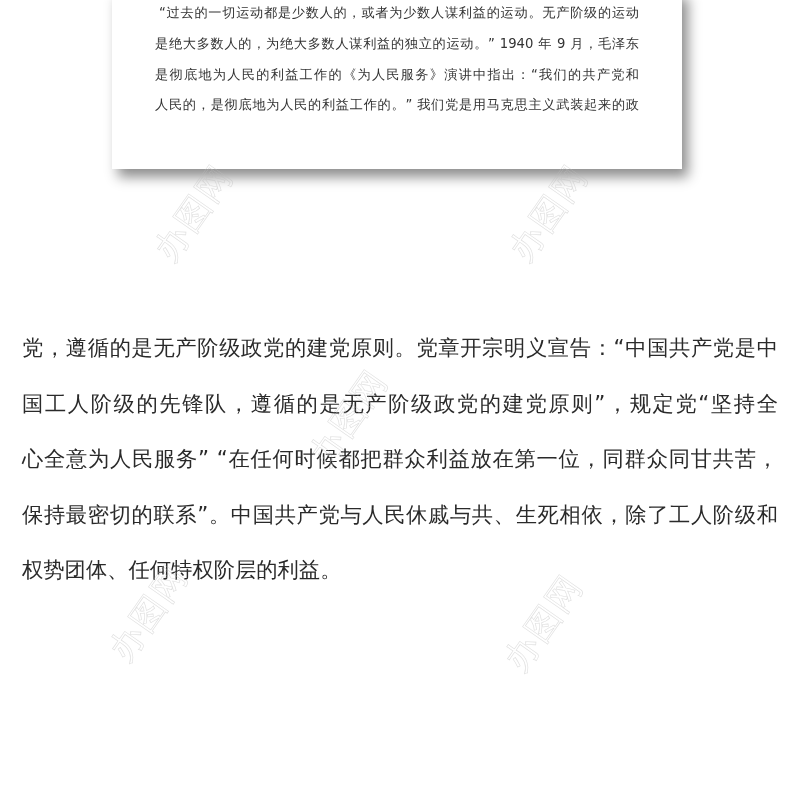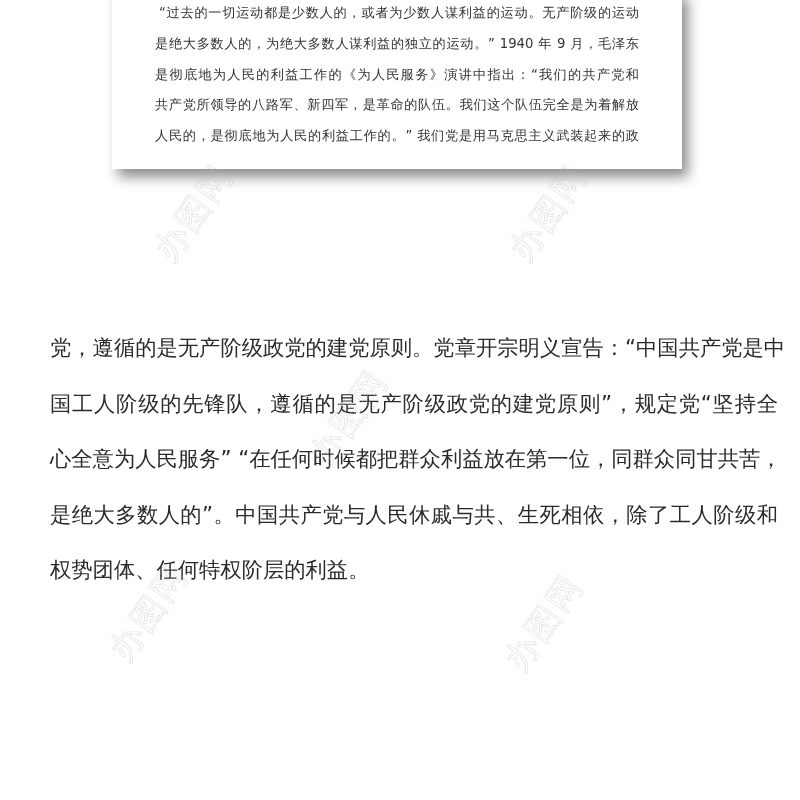--- a/index.html
+++ b/index.html
@@ -56,21 +56,20 @@
       color: #2a2a2a;
       z-index: 2;
     }
     .para-line {
       display: block;
       height: 55.5px;
       line-height: 55.5px;
       white-space: nowrap;
       text-align: justify;
       text-align-last: justify;
-      margin-left: 28px;
     }
     .para-line.last {
       text-align: left;
       text-align-last: left;
     }
     .para-gap { height: 18px; }
     .para-line.first-indent { padding-left: 40px; }
 
     .watermark {
       position: absolute;
@@ -87,31 +86,30 @@
     }
   </style>
 </head>
 <body>
 
 <div class="card">
   <div class="card-text">
     <span class="card-line indent">“过去的一切运动都是少数人的，或者为少数人谋利益的运动。无产阶级的运动</span>
     <span class="card-line">是绝大多数人的，为绝大多数人谋利益的独立的运动。” 1940 年 9 月，毛泽东</span>
     <span class="card-line">是彻底地为人民的利益工作的《为人民服务》演讲中指出：“我们的共产党和</span>
-    <span class="card-line">共产党所领导的八路军、新四军，是革命的队伍。我们这个队伍完全是为着解放</span>
     <span class="card-line">人民的，是彻底地为人民的利益工作的。” 我们党是用马克思主义武装起来的政</span>
   </div>
 </div>
 
 <div class="body-text">
   <div>
     <span class="para-line">党，遵循的是无产阶级政党的建党原则。党章开宗明义宣告：“中国共产党是中</span>
     <span class="para-line">国工人阶级的先锋队，遵循的是无产阶级政党的建党原则”，规定党“坚持全</span>
     <span class="para-line">心全意为人民服务” “在任何时候都把群众利益放在第一位，同群众同甘共苦，</span>
-    <span class="para-line">是绝大多数人的”。中国共产党与人民休戚与共、生死相依，除了工人阶级和</span>
+    <span class="para-line">保持最密切的联系”。中国共产党与人民休戚与共、生死相依，除了工人阶级和</span>
     <span class="para-line last">权势团体、任何特权阶层的利益。</span>
   </div>
   <div class="para-gap"></div>
 </div>
 
 <div class="watermark" style="left:140px; top:190px;">办图网</div>
 <div class="watermark" style="left:495px; top:190px;">办图网</div>
 <div class="watermark" style="left:295px; top:395px;">办图网</div>
 <div class="watermark" style="left:95px; top:590px;">办图网</div>
 <div class="watermark" style="left:490px; top:600px;">办图网</div>

